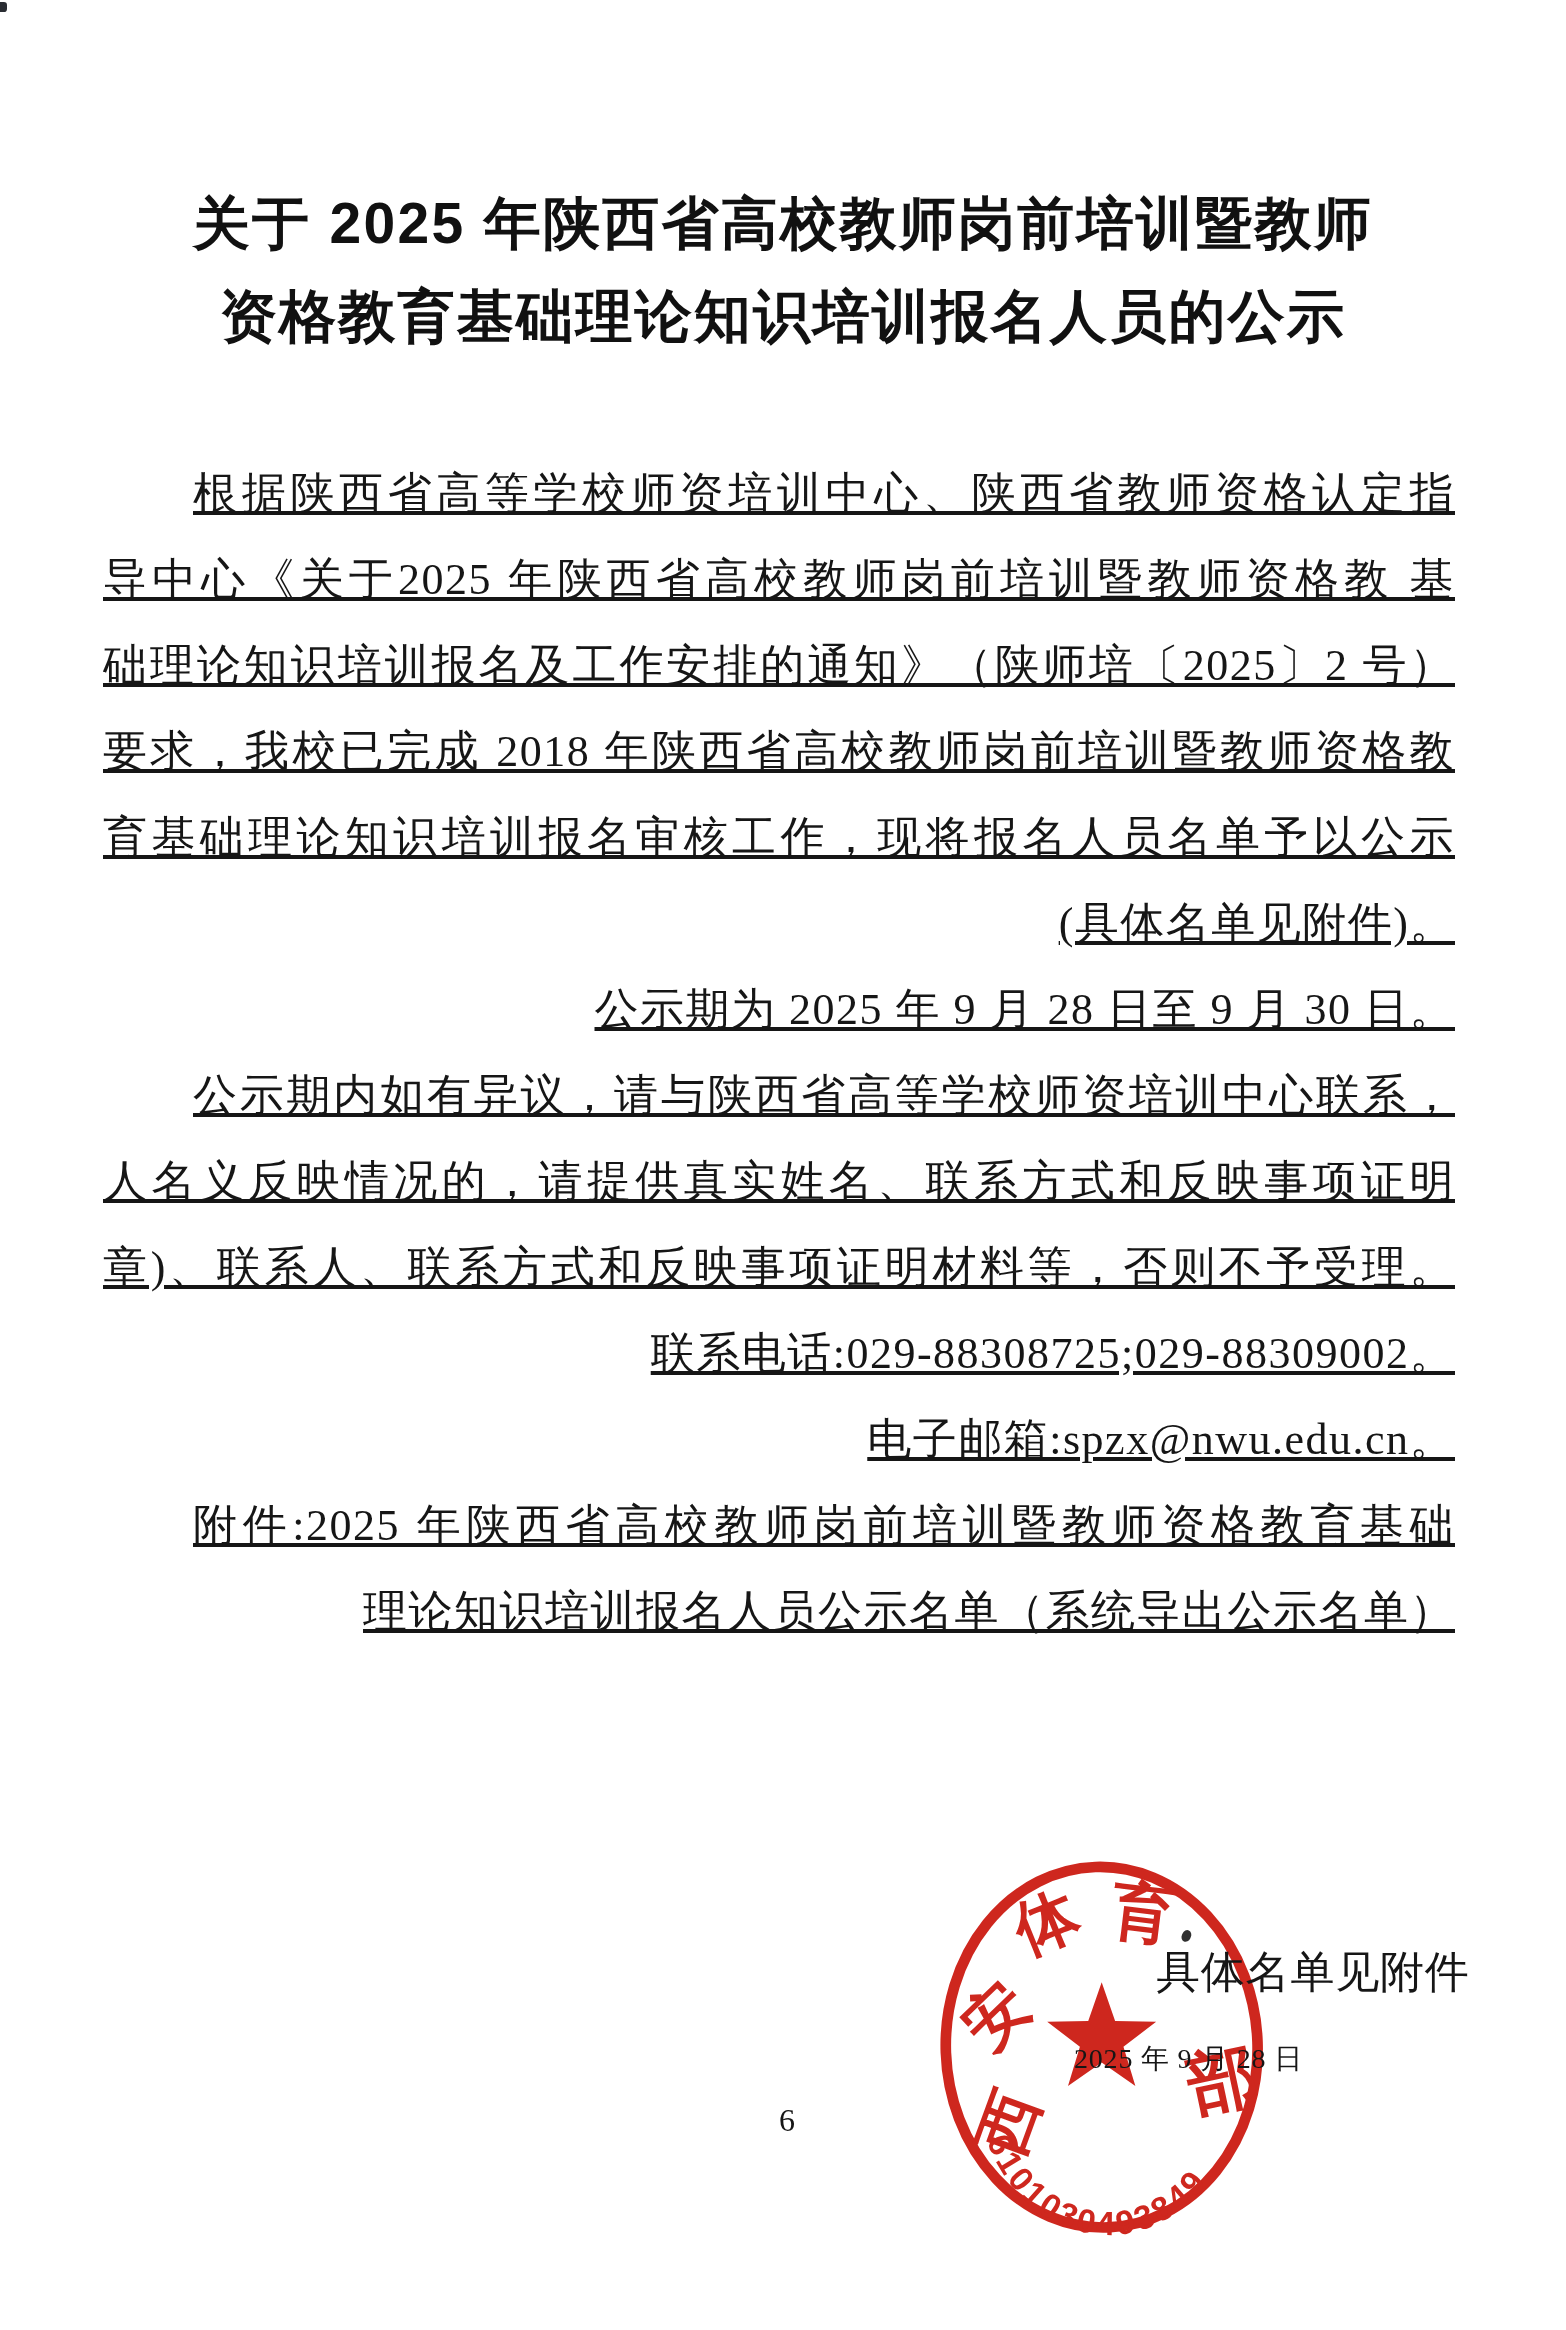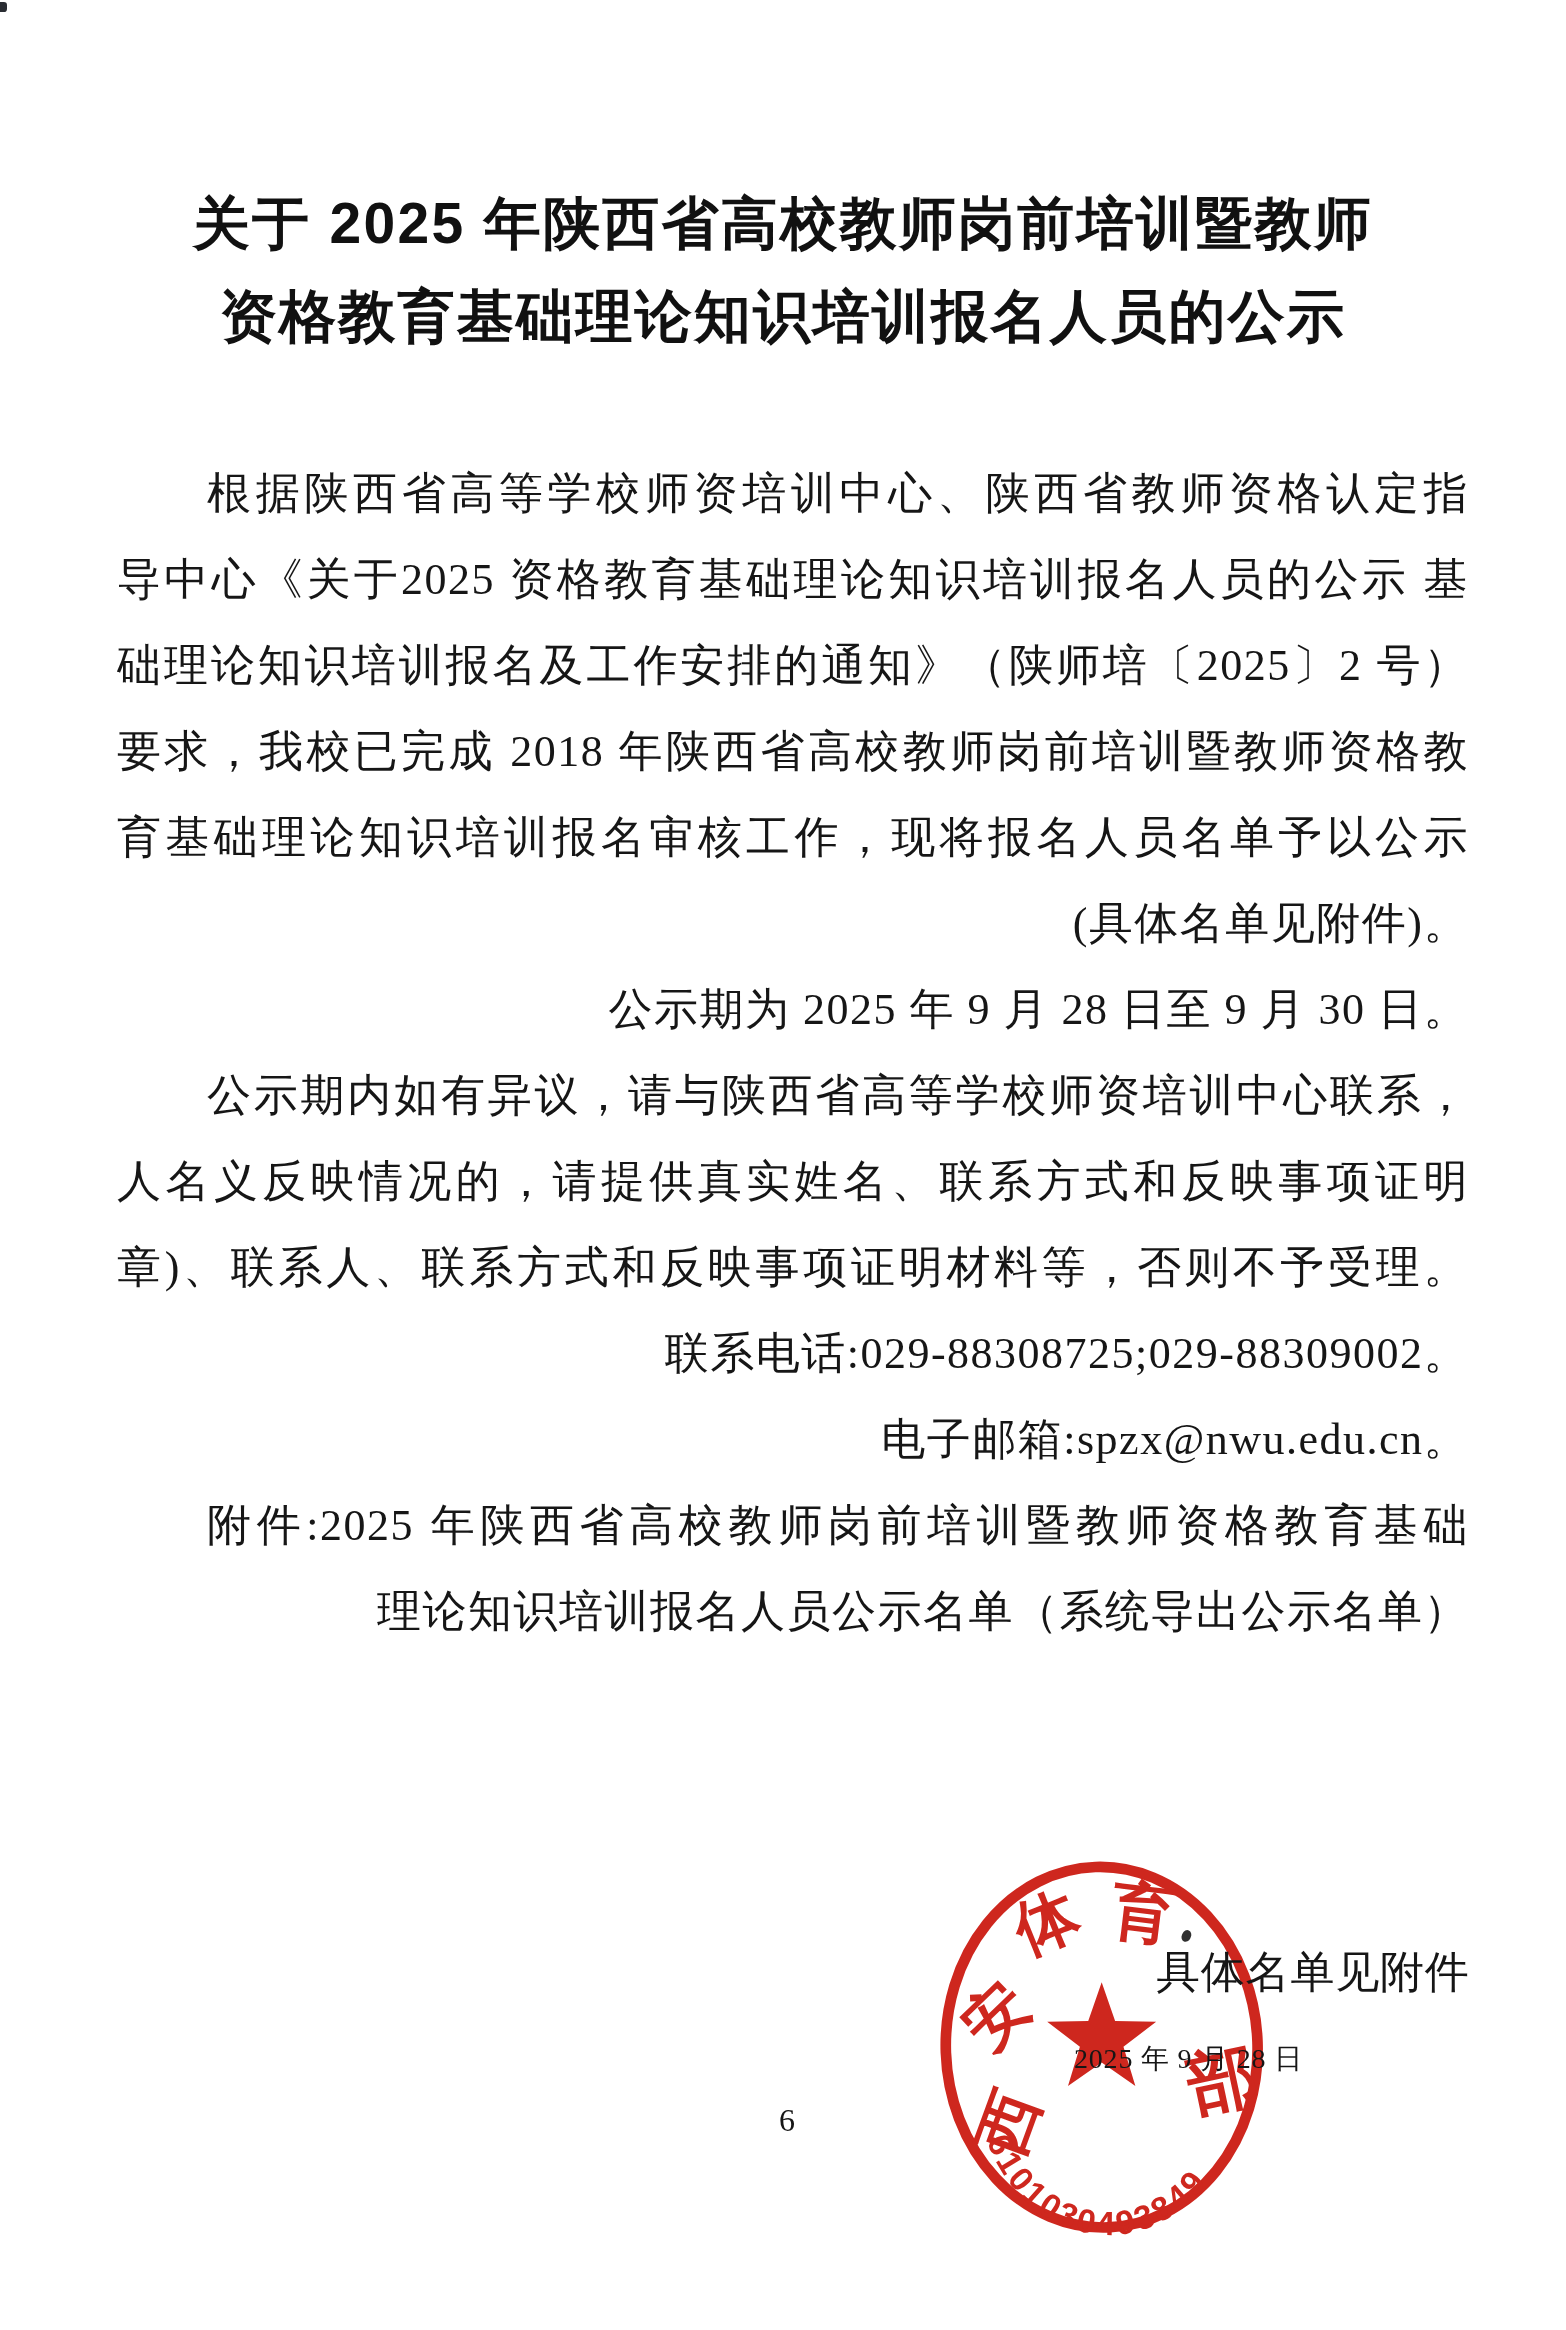--- a/index.html
+++ b/index.html
@@ -38,22 +38,23 @@
     text-align: center;
     font-family: "Liberation Sans", "DejaVu Sans", sans-serif;
     font-weight: 900;
     font-size: 57px;
     line-height: 93px;
     letter-spacing: 2.3px;
     color: #111111;
   }
   .body-text {
     position: absolute;
-    left: 117px; top: 451px;
+    left: 103px; top: 451px;
     width: 1352px;
+    text-decoration: underline;
   }
   .line {
     height: 86px;
     line-height: 86px;
     font-size: 44px;
     letter-spacing: 1.5px;
     white-space: nowrap;
     text-align: right;
   }
   .line.justify {
@@ -99,21 +100,21 @@
 
   <div class="speck"></div>
 
   <div class="title">
     <div>关于 2025 年陕西省高校教师岗前培训暨教师</div>
     <div>资格教育基础理论知识培训报名人员的公示</div>
   </div>
 
   <div class="body-text">
     <div class="line indent justify">根据陕西省高等学校师资培训中心、陕西省教师资格认定指</div>
-    <div class="line justify">导中心《关于2025 资格教育基础理论知识培训报名人员的公示 基</div>
+    <div class="line justify">导中心《关于2025 年陕西省高校教师岗前培训暨教师资格教 基</div>
     <div class="line justify">础理论知识培训报名及工作安排的通知》（陕师培〔2025〕2 号）</div>
     <div class="line justify">要求，我校已完成 2018 年陕西省高校教师岗前培训暨教师资格教</div>
     <div class="line justify">育基础理论知识培训报名审核工作，现将报名人员名单予以公示</div>
     <div class="line">(具体名单见附件)。</div>
     <div class="line indent">公示期为 2025 年 9 月 28 日至 9 月 30 日。</div>
     <div class="line indent justify">公示期内如有异议，请与陕西省高等学校师资培训中心联系，</div>
     <div class="line justify">人名义反映情况的，请提供真实姓名、联系方式和反映事项证明</div>
     <div class="line justify">章)、联系人、联系方式和反映事项证明材料等，否则不予受理。</div>
     <div class="line indent">联系电话:029-88308725;029-88309002。</div>
     <div class="line indent">电子邮箱:spzx@nwu.edu.cn。</div>

